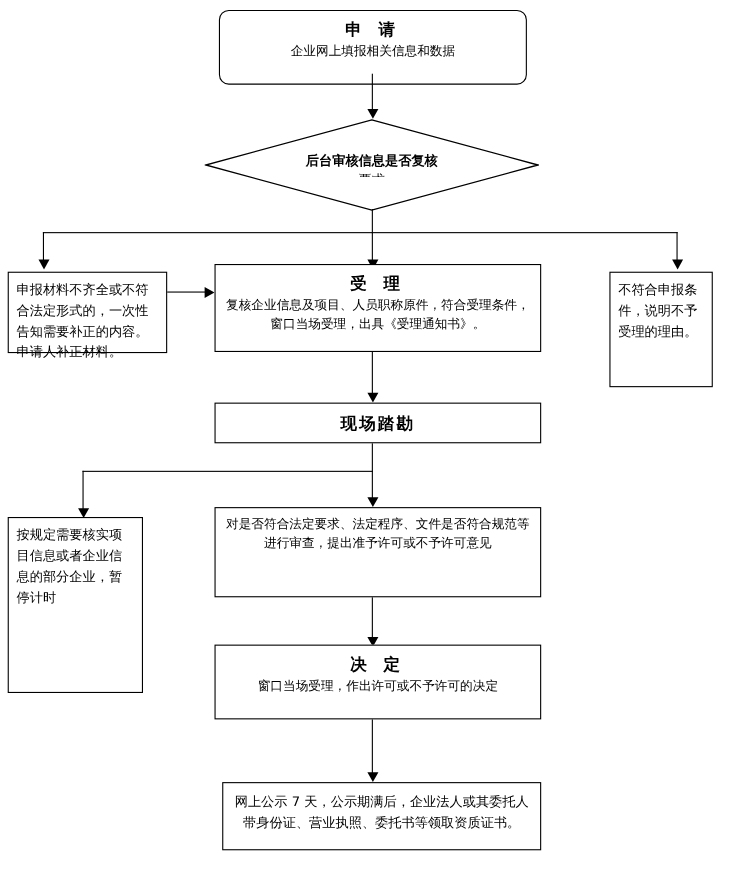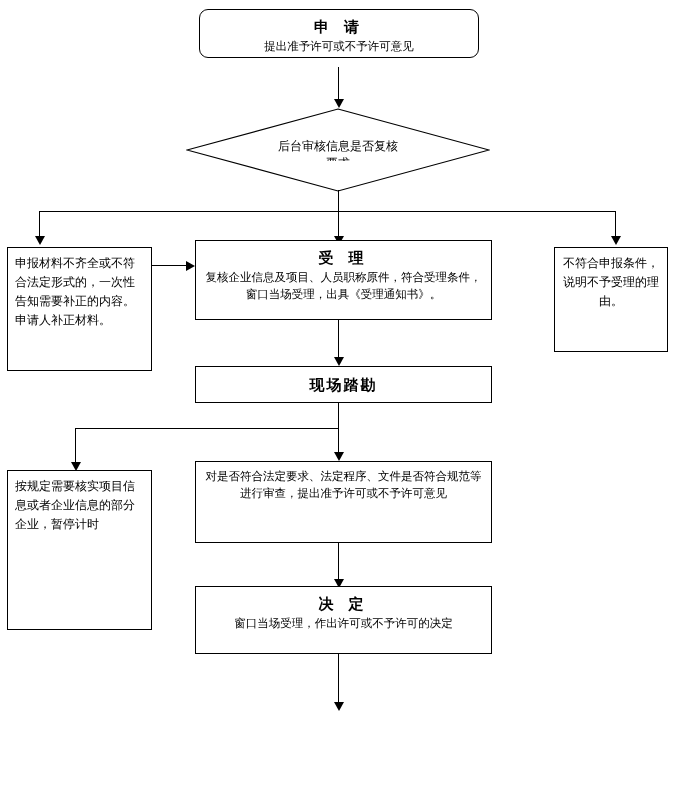--- a/index.html
+++ b/index.html
@@ -70,20 +70,21 @@
     display: block;
   }
   .diamond-label {
     position: absolute;
     left: 0;
     width: 100%;
     text-align: center;
     font-size: 12px;
     line-height: 18px;
     color: #000;
+    font-weight: bold;
   }
   .diamond-label2 {
     position: absolute;
     left: 0;
     width: 100%;
     text-align: center;
     font-size: 12px;
     line-height: 18px;
     height: 7px;
     overflow: hidden;
@@ -112,24 +113,24 @@
     border-top: 5px solid transparent;
     border-bottom: 5px solid transparent;
     border-left: 9px solid #000000;
   }
 </style>
 </head>
 <body>
 
 <div id="canvas">
 
-  <div class="node rounded" style="left:199px; top:9px; width:280px; height:49px;">
+  <div class="node rounded" style="left:199px; top:9px; width:280px; height:68px;">
     <div class="node-inner">
       <div class="title">申  请</div>
-      <div class="body">提出准予许可或不予许可意见</div>
+      <div class="body">企业网上填报相关信息和数据</div>
     </div>
   </div>
 
   <div class="vline" style="left:338px; top:67px; height:34px;"></div>
   <div class="arrow-down" style="left:334px; top:99px;"></div>
 
   <div class="diamond-wrap" style="left:186px; top:108px; width:304px; height:84px;">
     <svg width="304" height="84" viewBox="0 0 304 84">
       <polygon points="152,1 303,42 152,83 1,42" fill="#ffffff" stroke="#000000" stroke-width="1.2"></polygon>
     </svg>
@@ -143,37 +144,37 @@
 
   <div class="vline" style="left:39px; top:211px; height:29px;"></div>
   <div class="arrow-down" style="left:35px; top:236px;"></div>
 
   <div class="vline" style="left:338px; top:211px; height:29px;"></div>
   <div class="arrow-down" style="left:334px; top:236px;"></div>
 
   <div class="vline" style="left:615px; top:211px; height:29px;"></div>
   <div class="arrow-down" style="left:611px; top:236px;"></div>
 
-  <div class="node plain-left notitle" style="left:7px; top:247px; width:145px; height:124px;">
+  <div class="node plain-left notitle" style="left:7px; top:247px; width:145px; height:74px;">
     <div class="node-inner" style="padding:6px 7px 0 7px;">
       <div class="body">申报材料不齐全或不符合法定形式的，一次性告知需要补正的内容。申请人补正材料。</div>
     </div>
   </div>
 
   <div class="hline" style="left:152px; top:265px; width:36px;"></div>
   <div class="arrow-right" style="left:186px; top:261px;"></div>
 
   <div class="node" style="left:195px; top:240px; width:297px; height:80px;">
     <div class="node-inner">
       <div class="title">受  理</div>
       <div class="body">复核企业信息及项目、人员职称原件，符合受理条件，窗口当场受理，出具《受理通知书》。</div>
     </div>
   </div>
 
-  <div class="node plain-left notitle" style="left:554px; top:247px; width:114px; height:105px;text-align:center;">
+  <div class="node plain-left notitle" style="left:554px; top:247px; width:94px; height:105px;">
     <div class="node-inner" style="padding:6px 7px 0 7px;">
       <div class="body">不符合申报条件，说明不予受理的理由。</div>
     </div>
   </div>
 
   <div class="vline" style="left:338px; top:320px; height:42px;"></div>
   <div class="arrow-down" style="left:334px; top:357px;"></div>
 
   <div class="node single" style="left:195px; top:366px; width:297px; height:37px;">
     <div class="node-inner" style="padding:7px 8px 0 8px;">
@@ -181,21 +182,21 @@
     </div>
   </div>
 
   <div class="vline" style="left:338px; top:403px; height:53px;"></div>
   <div class="arrow-down" style="left:334px; top:452px;"></div>
 
   <div class="hline" style="left:75px; top:428px; width:264px;"></div>
   <div class="vline" style="left:75px; top:428px; height:38px;"></div>
   <div class="arrow-down" style="left:71px; top:462px;"></div>
 
-  <div class="node plain-left notitle" style="left:7px; top:470px; width:145px; height:160px;">
+  <div class="node plain-left notitle" style="left:7px; top:470px; width:123px; height:160px;">
     <div class="node-inner" style="padding:6px 7px 0 7px;">
       <div class="body">按规定需要核实项目信息或者企业信息的部分企业，暂停计时</div>
     </div>
   </div>
 
   <div class="node" style="left:195px; top:461px; width:297px; height:82px;">
     <div class="node-inner">
       <div class="body">对是否符合法定要求、法定程序、文件是否符合规范等进行审查，提出准予许可或不予许可意见</div>
     </div>
   </div>
@@ -206,14 +207,19 @@
   <div class="node" style="left:195px; top:586px; width:297px; height:68px;">
     <div class="node-inner">
       <div class="title">决  定</div>
       <div class="body">窗口当场受理，作出许可或不予许可的决定</div>
     </div>
   </div>
 
   <div class="vline" style="left:338px; top:654px; height:52px;"></div>
   <div class="arrow-down" style="left:334px; top:702px;"></div>
 
+  <div class="node notitle" style="left:202px; top:711px; width:290px; height:62px;">
+    <div class="node-inner" style="padding:8px 10px 0 10px;">
+      <div class="body">网上公示 7 天，公示期满后，企业法人或其委托人带身份证、营业执照、委托书等领取资质证书。</div>
+    </div>
+  </div>
 
 </div>
 
 </body></html>

